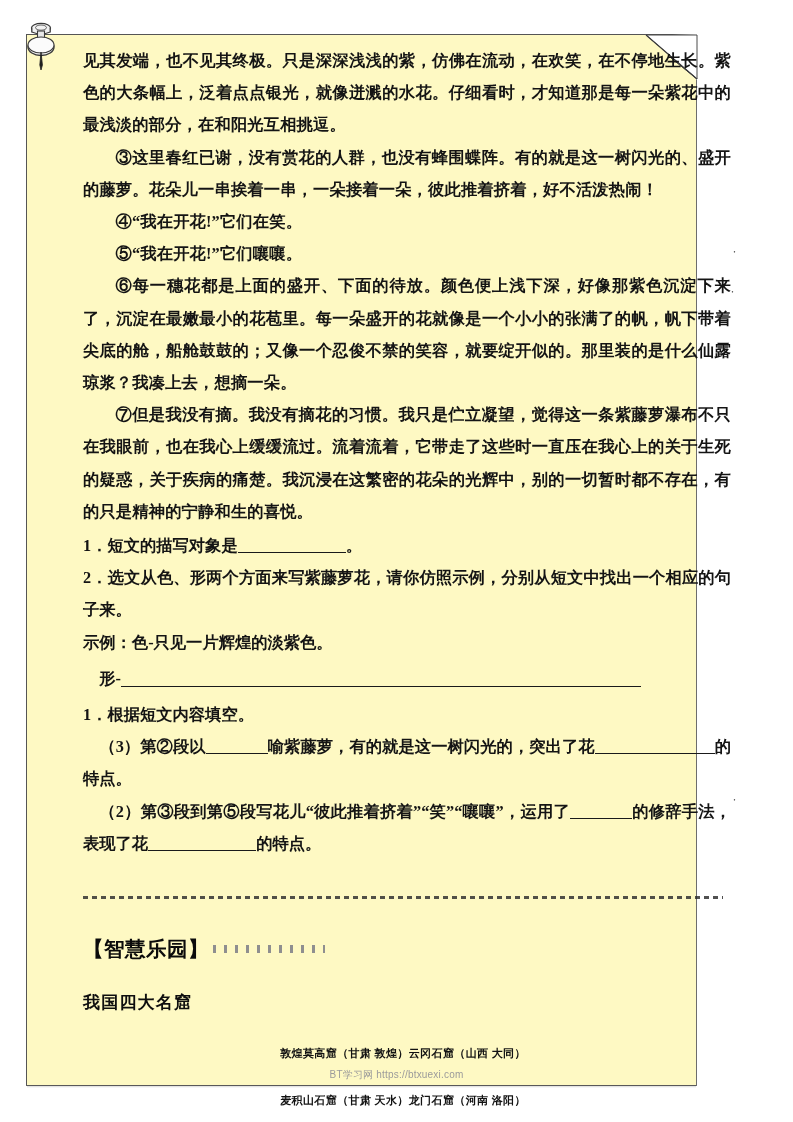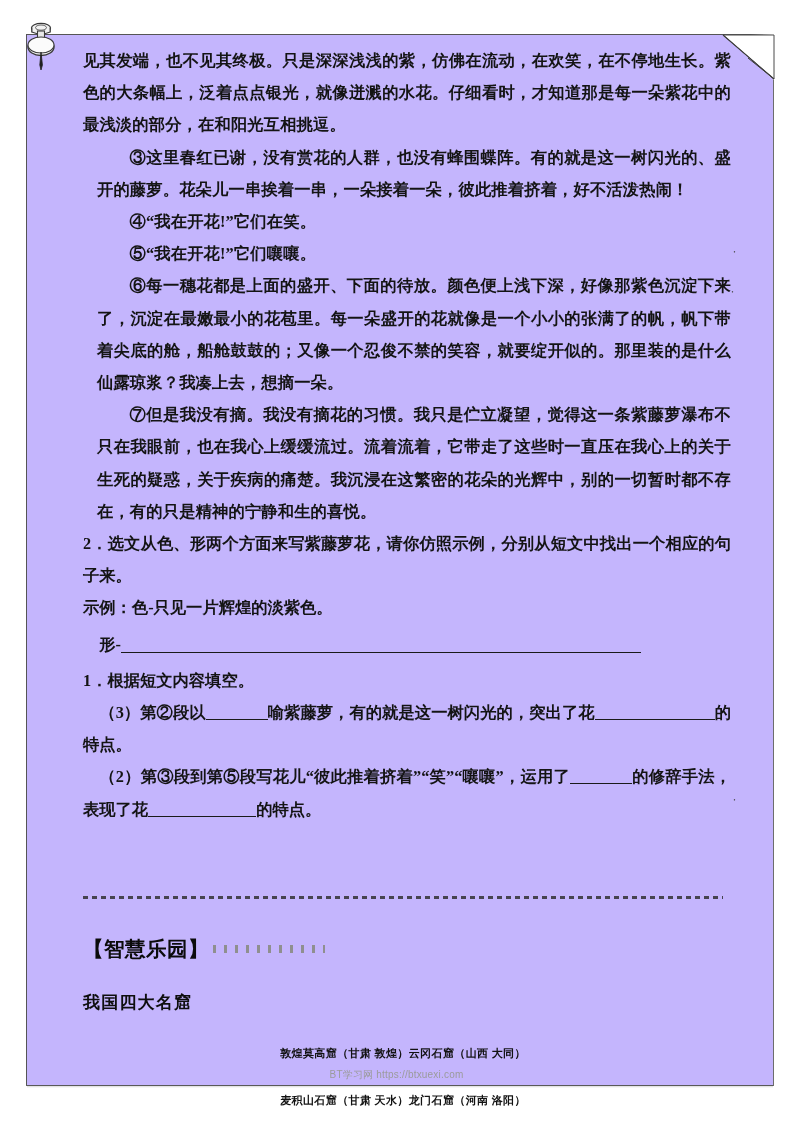--- a/index.html
+++ b/index.html
@@ -14,27 +14,27 @@
     font-family: "Liberation Serif", "DejaVu Serif", serif;
     color: #151515;
     overflow: hidden;
   }
 
   
   #page-frame {
     position: absolute;
     left: 26px;
     top: 34px;
-    width: 748px;
+    width: 671px;
     height: 1052px;
     border: 1px solid #6d6d6d;
     border-top-color: #555;
     border-left-color: #555;
     box-sizing: border-box;
-    background: #c4b5fd;
+    background: #fef9c3;
   }
   
   #page-frame::after {
     content: "";
     position: absolute;
     left: 0; right: 0; bottom: -3px;
     height: 3px;
     background: linear-gradient(to bottom, rgba(0,0,0,0.22), rgba(0,0,0,0));
   }
 
@@ -70,21 +70,21 @@
     font-size: 16.3px;
     line-height: 32.2px;
     letter-spacing: 0.15px;
     text-align: justify;
     text-justify: inter-ideograph;
     margin: 0;
     font-family: "Liberation Serif", "DejaVu Serif", serif;
     font-weight: 600;
     color: #141414;
   }
-  .indent2 { text-indent: 2em; margin-left: 14px; }
+  .indent2 { text-indent: 2em; }
   .indent1 { text-indent: 1em; }
 
   .q-line {
     font-size: 16.3px;
     line-height: 32.2px;
     margin: 0;
     text-align: justify;
     text-justify: inter-ideograph;
     font-weight: 600;
     color: #141414;
@@ -202,20 +202,23 @@
 
   <div id="content">
 
     <p class="para">见其发端，也不见其终极。只是深深浅浅的紫，仿佛在流动，在欢笑，在不停地生长。紫色的大条幅上，泛着点点银光，就像迸溅的水花。仔细看时，才知道那是每一朵紫花中的最浅淡的部分，在和阳光互相挑逗。</p>
     <p class="para indent2">③这里春红已谢，没有赏花的人群，也没有蜂围蝶阵。有的就是这一树闪光的、盛开的藤萝。花朵儿一串挨着一串，一朵接着一朵，彼此推着挤着，好不活泼热闹！</p>
     <p class="para indent2">④“我在开花!”它们在笑。</p>
     <p class="para indent2">⑤“我在开花!”它们嚷嚷。</p>
     <p class="para indent2">⑥每一穗花都是上面的盛开、下面的待放。颜色便上浅下深，好像那紫色沉淀下来了，沉淀在最嫩最小的花苞里。每一朵盛开的花就像是一个小小的张满了的帆，帆下带着尖底的舱，船舱鼓鼓的；又像一个忍俊不禁的笑容，就要绽开似的。那里装的是什么仙露琼浆？我凑上去，想摘一朵。</p>
     <p class="para indent2">⑦但是我没有摘。我没有摘花的习惯。我只是伫立凝望，觉得这一条紫藤萝瀑布不只在我眼前，也在我心上缓缓流过。流着流着，它带走了这些时一直压在我心上的关于生死的疑惑，关于疾病的痛楚。我沉浸在这繁密的花朵的光辉中，别的一切暂时都不存在，有的只是精神的宁静和生的喜悦。</p>
 
+    <p class="q-line" style="margin-top:2px;">
+      <span>1．短文的描写对象是</span><span class="blank b-lg"></span><span>。</span>
+    </p>
 
     <p class="q-line">2．选文从色、形两个方面来写紫藤萝花，请你仿照示例，分别从短文中找出一个相应的句子来。</p>
     <p class="q-line">示例：色-只见一片辉煌的淡紫色。</p>
     <p class="q-line indent1" style="margin-top:4px;">
       <span>形-</span><span class="blank b-long"></span>
     </p>
 
     <p class="q-line" style="margin-top:4px;">1．根据短文内容填空。</p>
 
     <p class="q-line indent1">

